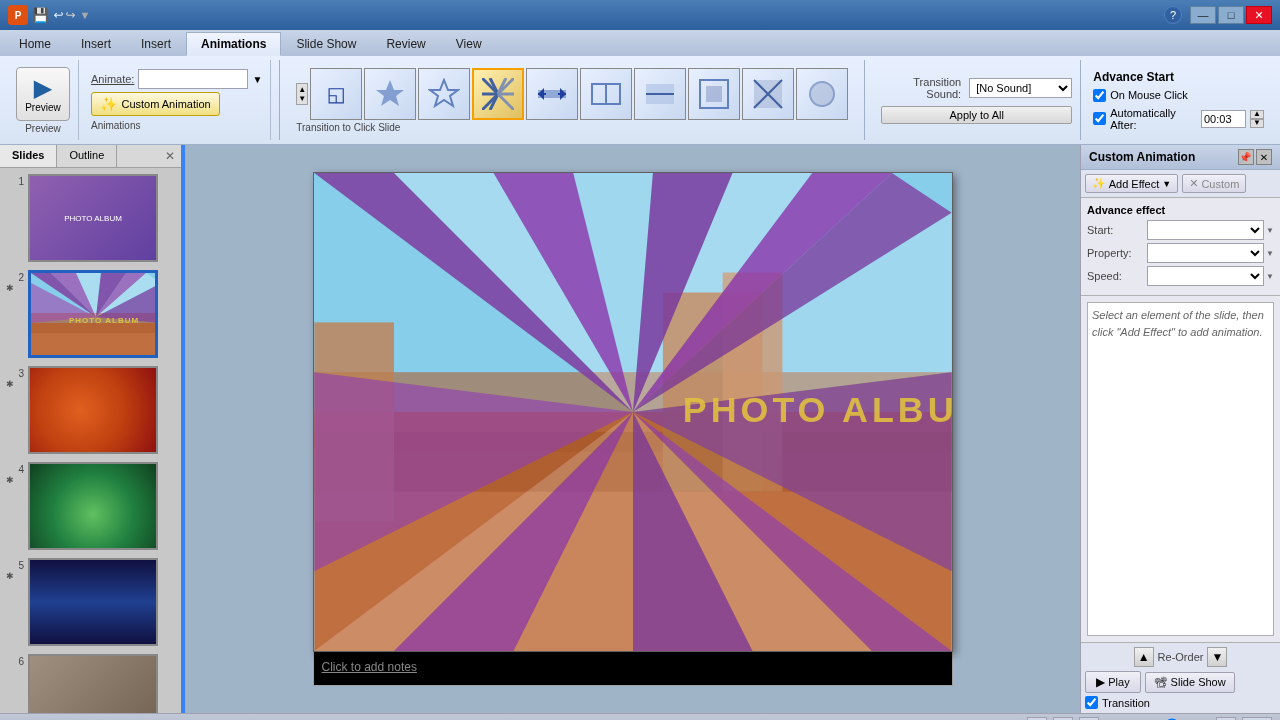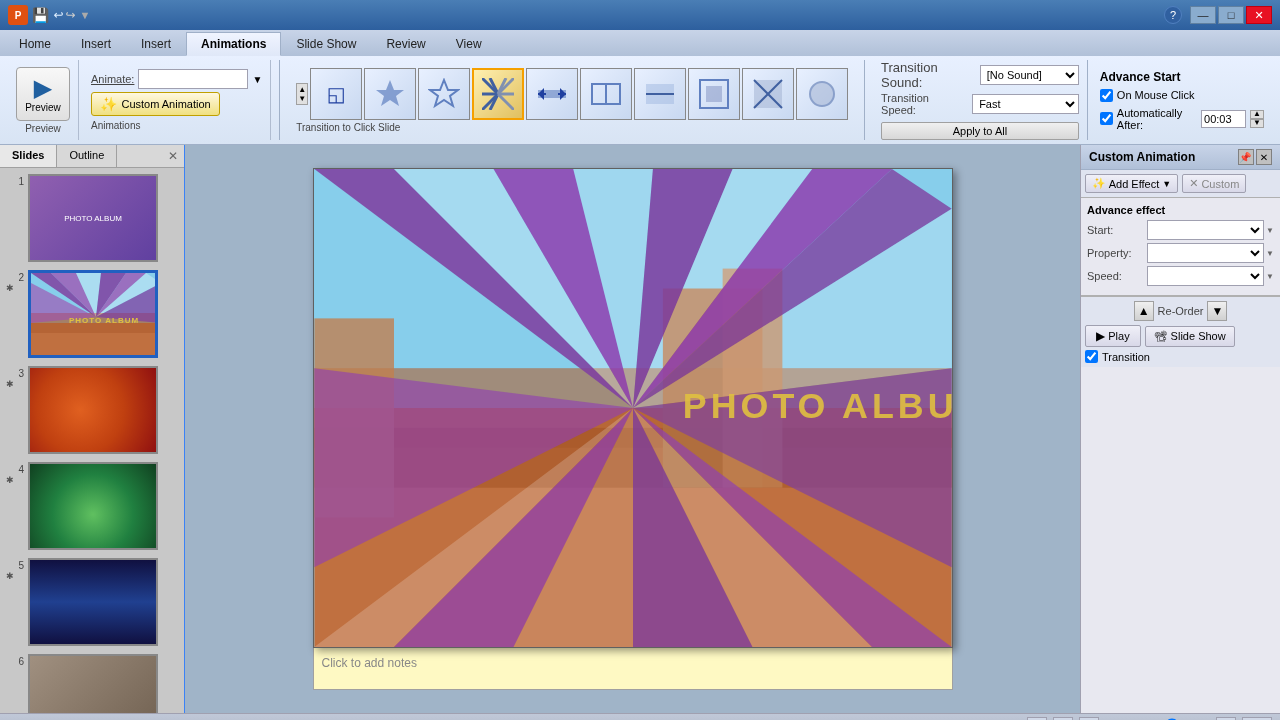--- a/index.html
+++ b/index.html
@@ -129,21 +129,21 @@
       display: flex;
       flex: 1;
       background: #b8c8d8;
       height: calc(720px - 30px - 130px - 24px);
     }
 
     
     #slides-panel {
       width: 185px;
       background: #e8e8e8;
-      border-right: 1px solid #3b82f6;
+      border-right: 4px solid #3b82f6;
       display: flex;
       flex-direction: column;
     }
     #slides-tabs {
       display: flex;
       border-bottom: 1px solid #a0a0a0;
       background: #d8d8d8;
     }
     .slides-tab {
       padding: 4px 12px;
@@ -209,28 +209,29 @@
     
     #slide-bg {
       width: 100%;
       height: 100%;
       position: absolute;
       top: 0; left: 0;
     }
 
     #notes-area {
       width: 640px;
-      height: 42px;
-      background: #fef9c3;
+      height: 34px;
+      background: #000000;
       border: 1px solid #a0a0a0;
       border-top: none;
       padding: 8px;
       font-size: 12px;
       color: #888;
       cursor: text;
+      text-decoration: underline;
     }
 
     
     #right-panel {
       width: 200px;
       background: #e8e8f0;
       border-left: 1px solid #a0a0b0;
       display: flex;
       flex-direction: column;
     }
@@ -490,29 +491,23 @@
         </div>
       </div>
       <span class="ribbon-group-label">Transition to Click Slide</span>
     </div>
 
     <div class="separator"></div>
 
     <div class="ribbon-group" style="border-right:1px solid #a0b0c8;align-items:flex-start;">
       <div class="trans-settings">
         <div class="trans-row">
-          <span style="font-size:13px;color:#444;margin-right:4px;">Transition Sound:</span>
+          <span style="font-size:11px;color:#444;margin-right:4px;text-align:right;">Transition Sound:</span>
           <select class="trans-select" style="width:110px;">
             <option>[No Sound]</option>
-          </select>
-        </div>
-        <div class="trans-row">
-          <span style="font-size:11px;color:#444;margin-right:4px;">Transition Speed:</span>
-          <select class="trans-select" style="width:110px;">
-            <option>Fast</option>
           </select>
         </div>
         <button class="apply-btn" style="margin-top:4px;">
           <span>Apply to All</span>
         </button>
       </div>
     </div>
 
     <div class="ribbon-group" style="align-items:flex-start;">
       <div class="advance-group">
@@ -683,20 +678,23 @@
         <select class="modify-select"><option></option></select>
         <span class="modify-arrow">▼</span>
       </div>
       <div class="modify-row">
         <span class="modify-label">Speed:</span>
         <select class="modify-select"><option></option></select>
         <span class="modify-arrow">▼</span>
       </div>
     </div>
 
+    <div id="animation-list-area">
+      <span class="animation-hint">Select an element of the slide, then click "Add Effect" to add animation.</span>
+    </div>
 
     <div id="right-panel-footer">
       <div class="reorder-row">
         <button class="reorder-btn">▲</button>
         <span class="reorder-label">Re-Order</span>
         <button class="reorder-btn">▼</button>
       </div>
       <div class="play-row">
         <button class="play-btn">
           <span class="play-icon">▶</span>

